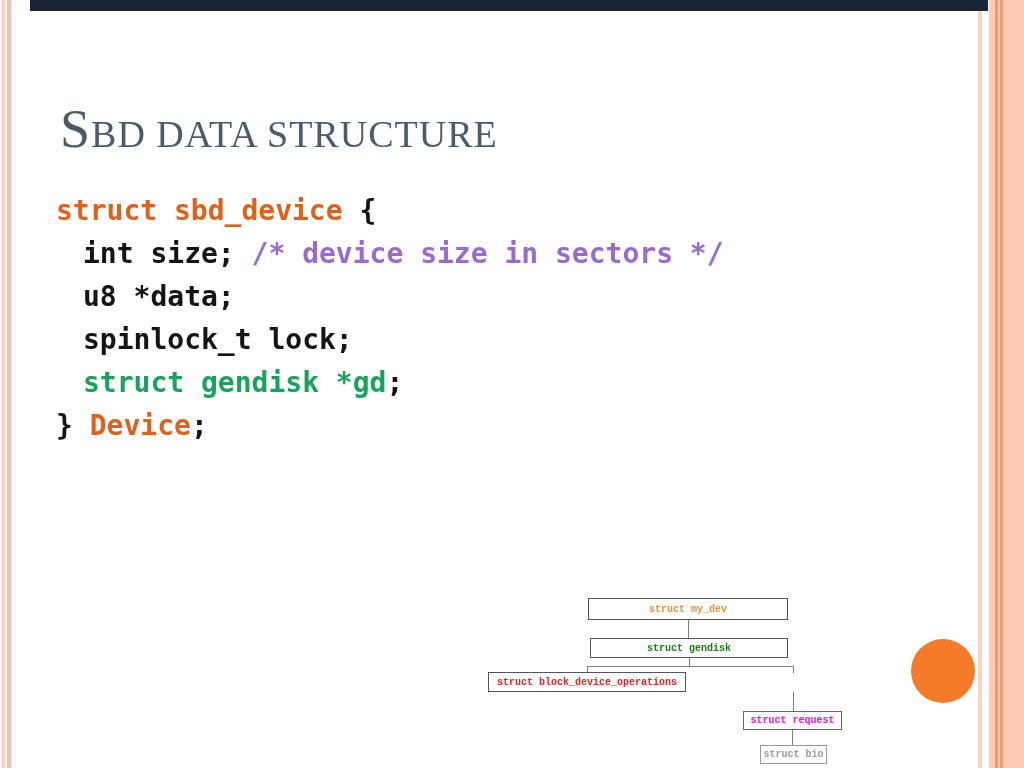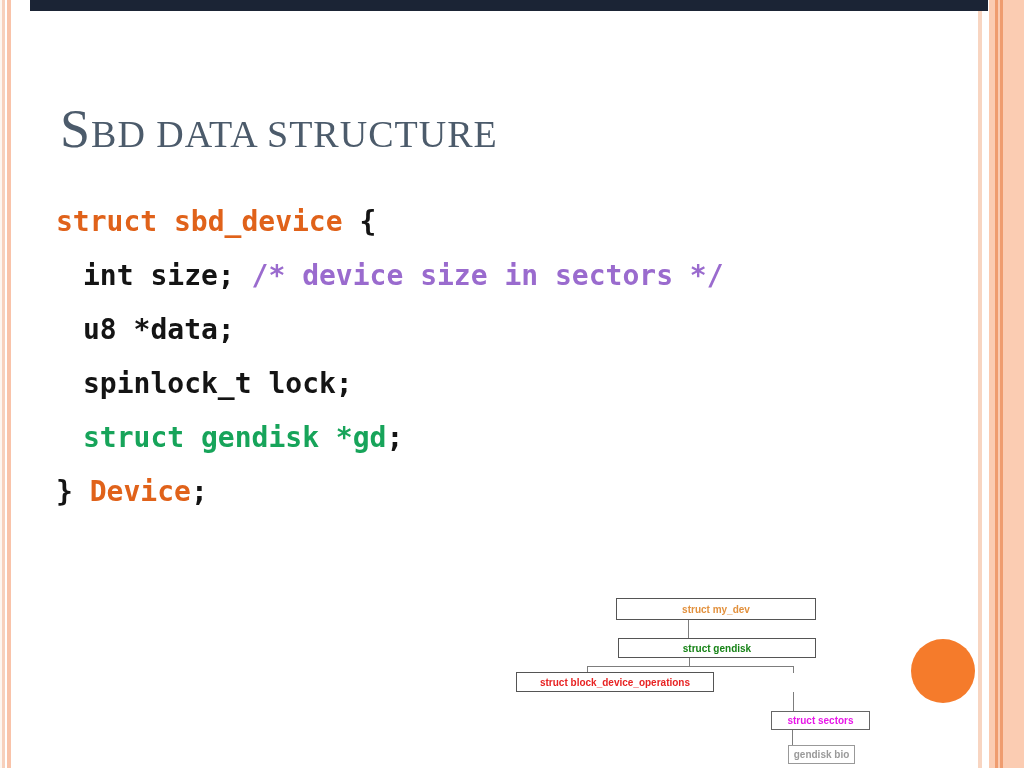--- a/index.html
+++ b/index.html
@@ -37,28 +37,28 @@
     font-family:"Liberation Serif","DejaVu Serif",serif;
     letter-spacing:1px;white-space:nowrap;
   }
   .slide-title .initial{font-size:54px;}
   .slide-title .rest{font-size:38px;margin-top:10px;}
   .code-block{
     position:absolute;left:56px;top:189px;
     font-family:"DejaVu Sans Mono","Liberation Mono",monospace;
     font-weight:bold;font-size:28px;line-height:43px;white-space:pre;
   }
-  .code-line{height:43px;margin-top:11px;}
+  .code-line{height:43px;}
   .code-line.indent{padding-left:27px;}
   .diagram{position:absolute;left:0;top:0;width:1024px;height:768px;pointer-events:none;}
   .dbox{
     position:absolute;background:#ffffff;box-sizing:border-box;
     display:flex;align-items:center;justify-content:center;
-    font-family:Liberation Sans, sans-serif;
-    font-weight:bold;font-size:10px;white-space:nowrap;margin-left:28px;
+    font-family:Liberation Mono, monospace;
+    font-weight:bold;font-size:10px;white-space:nowrap;
   }
   .dline{position:absolute;}
   .circle{
     position:absolute;left:911px;top:639px;width:64px;height:64px;border-radius:50%;
   }
 </style>
 </head>
 <body>
 
 <div class="slide">
@@ -78,19 +78,19 @@
       <div class="dline" style="left: 688px; top: 620px; width: 1px; height: 18px; background: rgb(125, 125, 125);"></div>
       <div class="dline" style="left: 689px; top: 658px; width: 1px; height: 9px; background: rgb(125, 125, 125);"></div>
       <div class="dline" style="left: 587px; top: 666px; width: 207px; height: 1px; background: rgb(125, 125, 125);"></div>
       <div class="dline" style="left: 587px; top: 667px; width: 1px; height: 6px; background: rgb(125, 125, 125);"></div>
       <div class="dline" style="left: 793px; top: 667px; width: 1px; height: 6px; background: rgb(125, 125, 125);"></div>
       <div class="dline" style="left: 793px; top: 692px; width: 1px; height: 19px; background: rgb(125, 125, 125);"></div>
       <div class="dline" style="left: 792px; top: 730px; width: 1px; height: 15px; background: rgb(125, 125, 125);"></div>
       <div class="dbox" style="left: 588px; top: 598px; width: 200px; height: 22px; border: 1px solid rgb(85, 85, 85); color: rgb(226, 145, 62);">struct my_dev</div>
       <div class="dbox" style="left: 488px; top: 672px; width: 198px; height: 20px; border: 1px solid rgb(85, 85, 85); color: rgb(232, 34, 34);">struct block_device_operations</div>
       <div class="dbox" style="left: 590px; top: 638px; width: 198px; height: 20px; border: 1px solid rgb(85, 85, 85); color: rgb(22, 131, 22);">struct gendisk</div>
-      <div class="dbox" style="left: 743px; top: 711px; width: 99px; height: 19px; border: 1px solid rgb(102, 102, 102); color: rgb(232, 22, 232);">struct sectors</div>
-      <div class="dbox" style="left: 760px; top: 745px; width: 67px; height: 19px; border: 1px solid rgb(153, 153, 153); color: rgb(154, 154, 154);">gendisk bio</div>
+      <div class="dbox" style="left: 743px; top: 711px; width: 99px; height: 19px; border: 1px solid rgb(102, 102, 102); color: rgb(232, 22, 232);">struct request</div>
+      <div class="dbox" style="left: 760px; top: 745px; width: 67px; height: 19px; border: 1px solid rgb(153, 153, 153); color: rgb(154, 154, 154);">struct bio</div>
     </div>
 
   <div class="circle" style="background: rgb(245, 123, 43);"></div>
 
 </div>
 
 </body></html>

